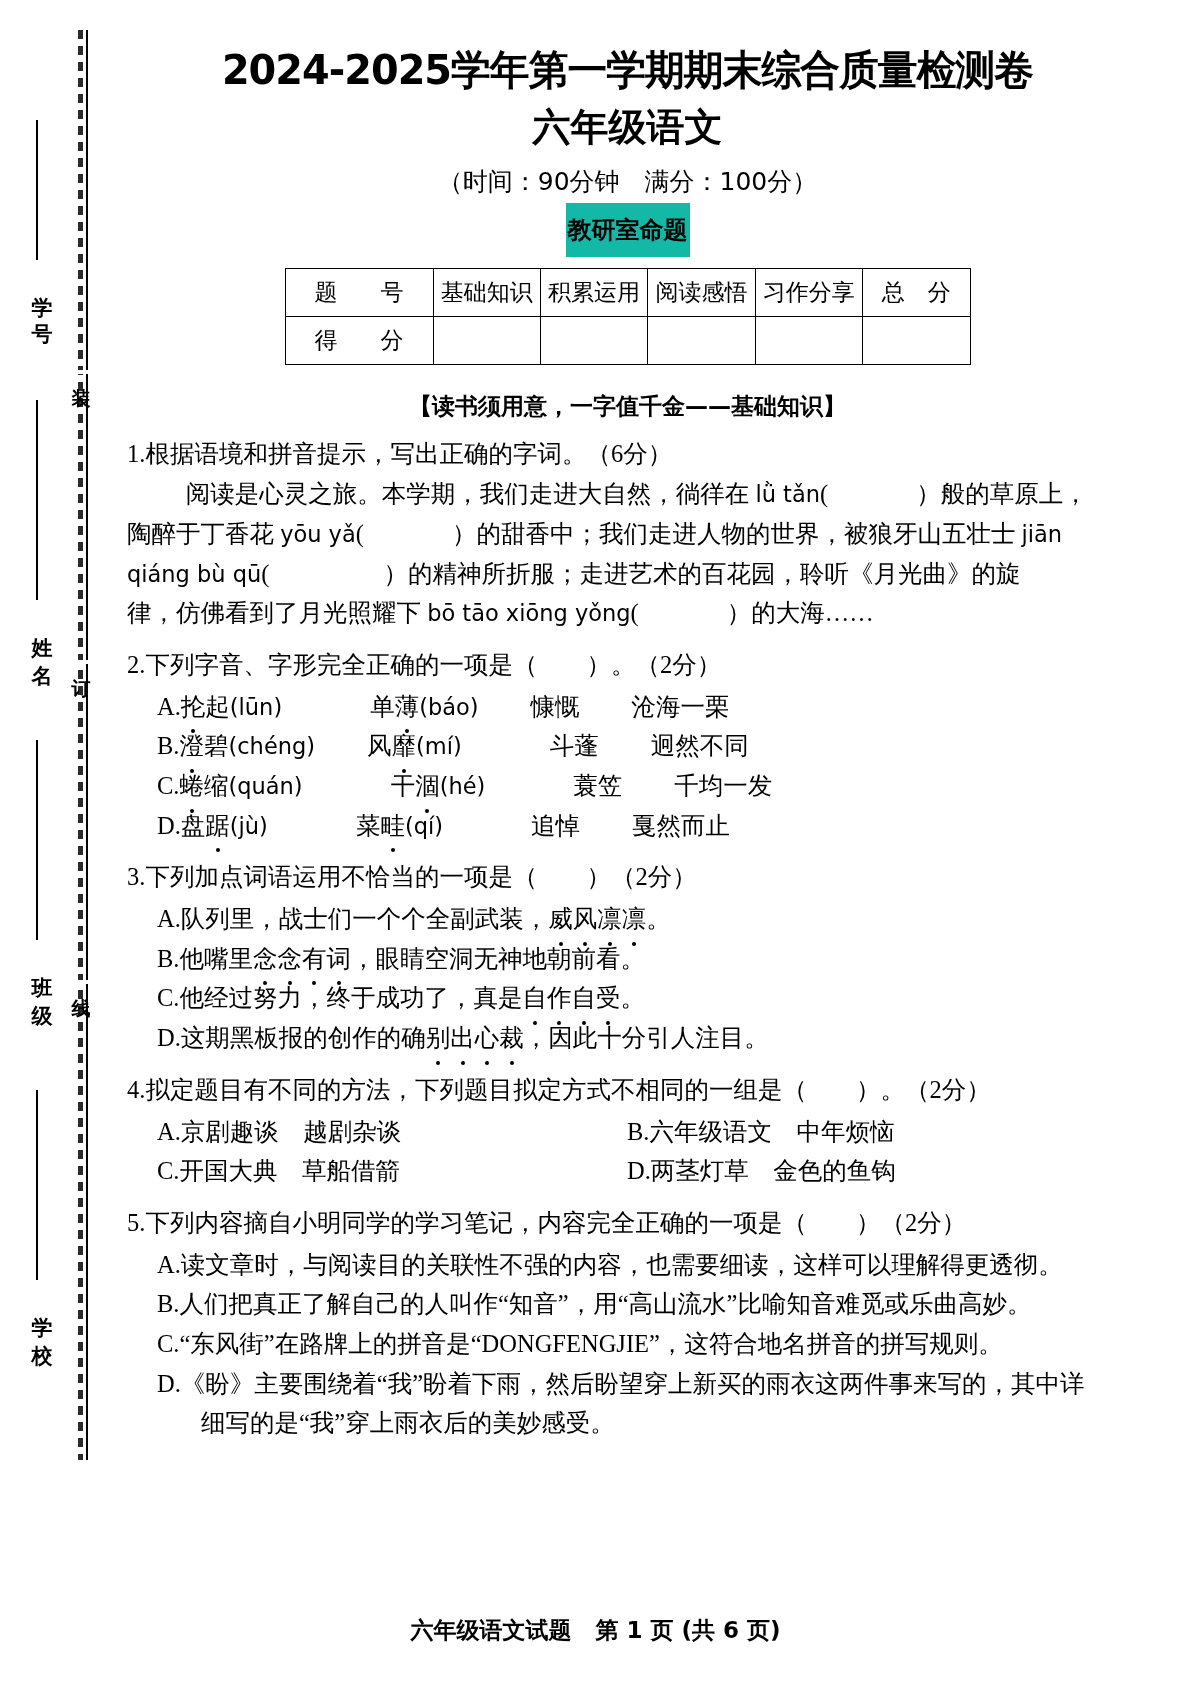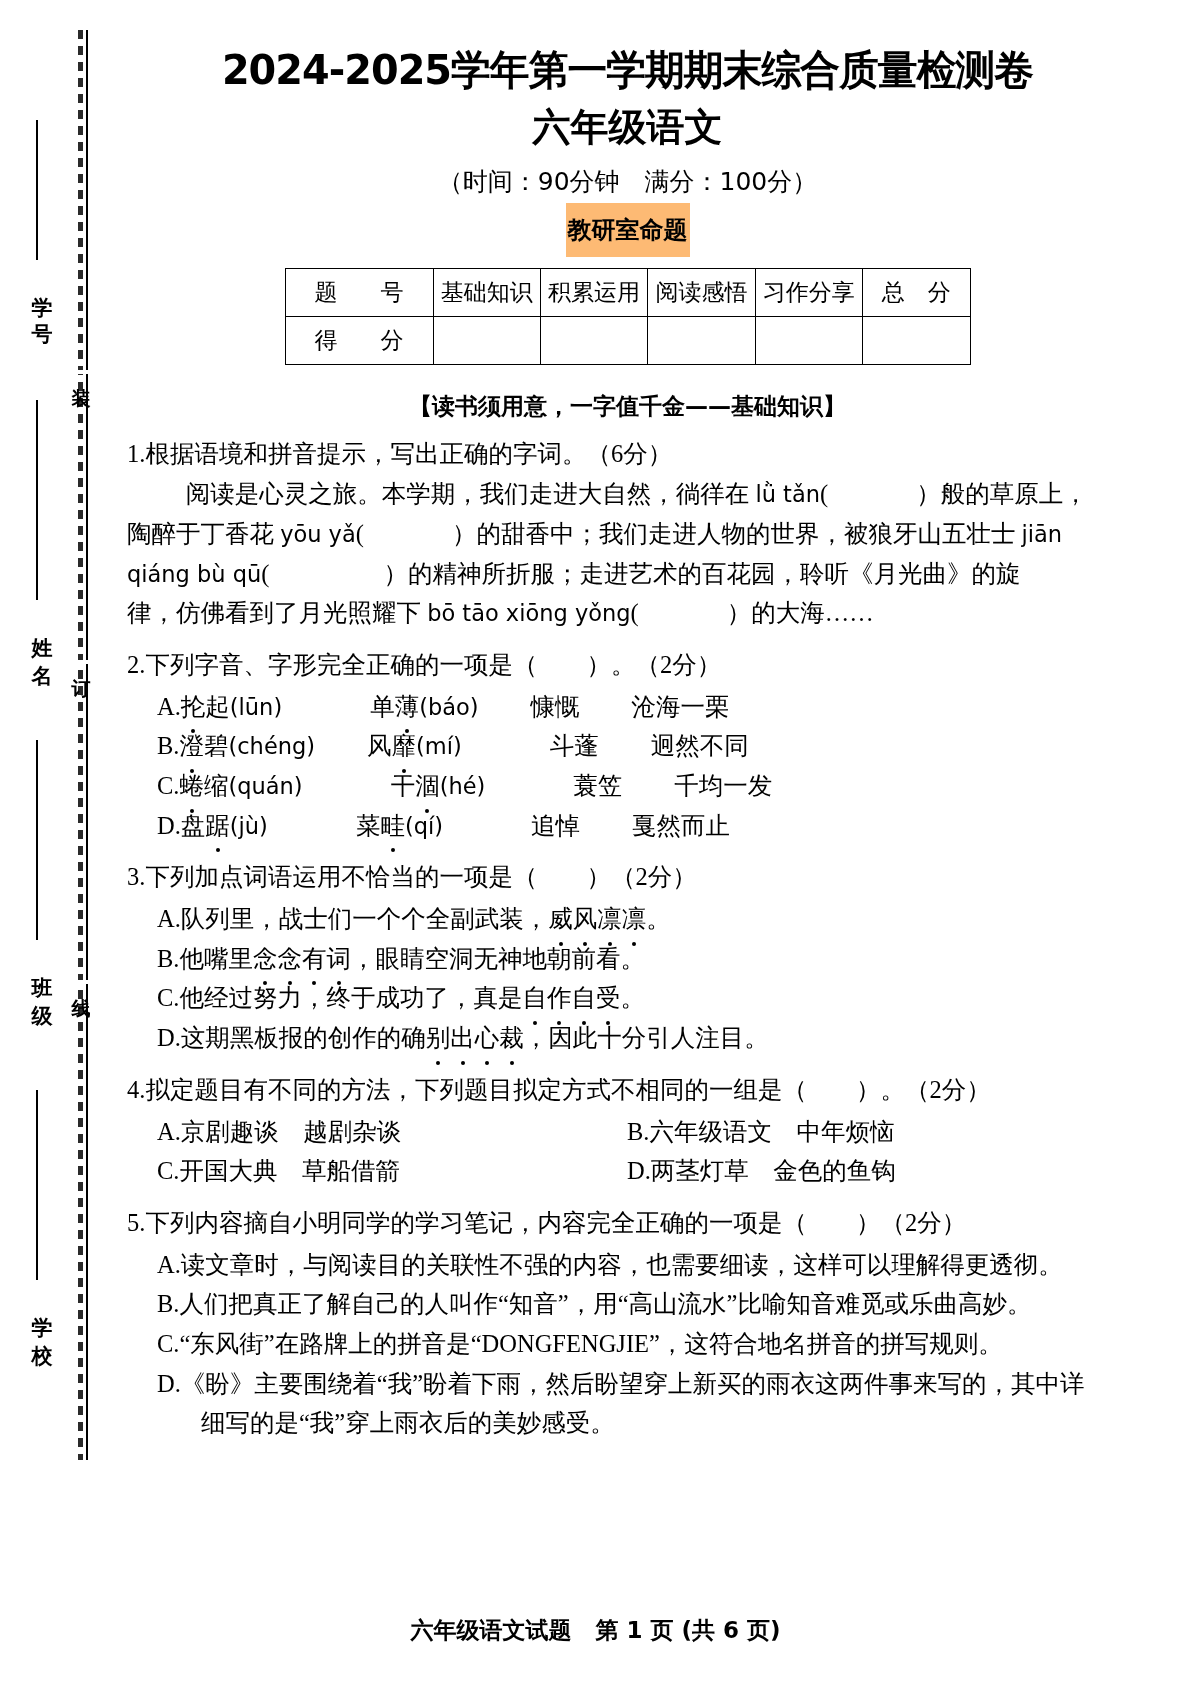--- a/index.html
+++ b/index.html
@@ -100,21 +100,21 @@
     font-family: "DejaVu Sans", "Liberation Sans", sans-serif;
   }
   .author {
     margin: 4px 0 0 0;
     text-align: center;
     font-size: 24px;
     font-weight: 700;
     font-family: "DejaVu Sans", "Liberation Sans", sans-serif;
   }
   .author span.hl {
-    background: #fdba74;
+    background: #14b8a6;
     padding: 13px 2px;
   }
 
   
   table.score-table {
     margin: 22px auto 0 auto;
     border-collapse: collapse;
     width: 686px;
     table-layout: fixed;
   }

